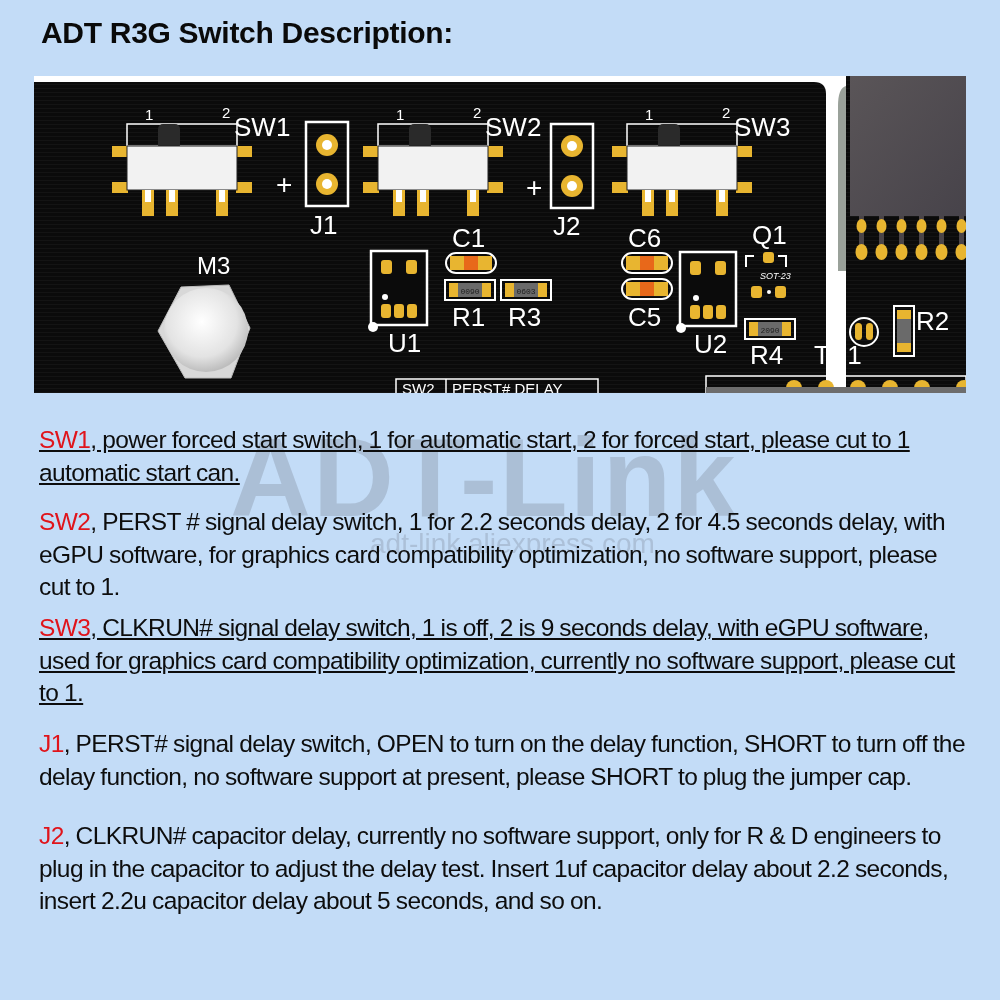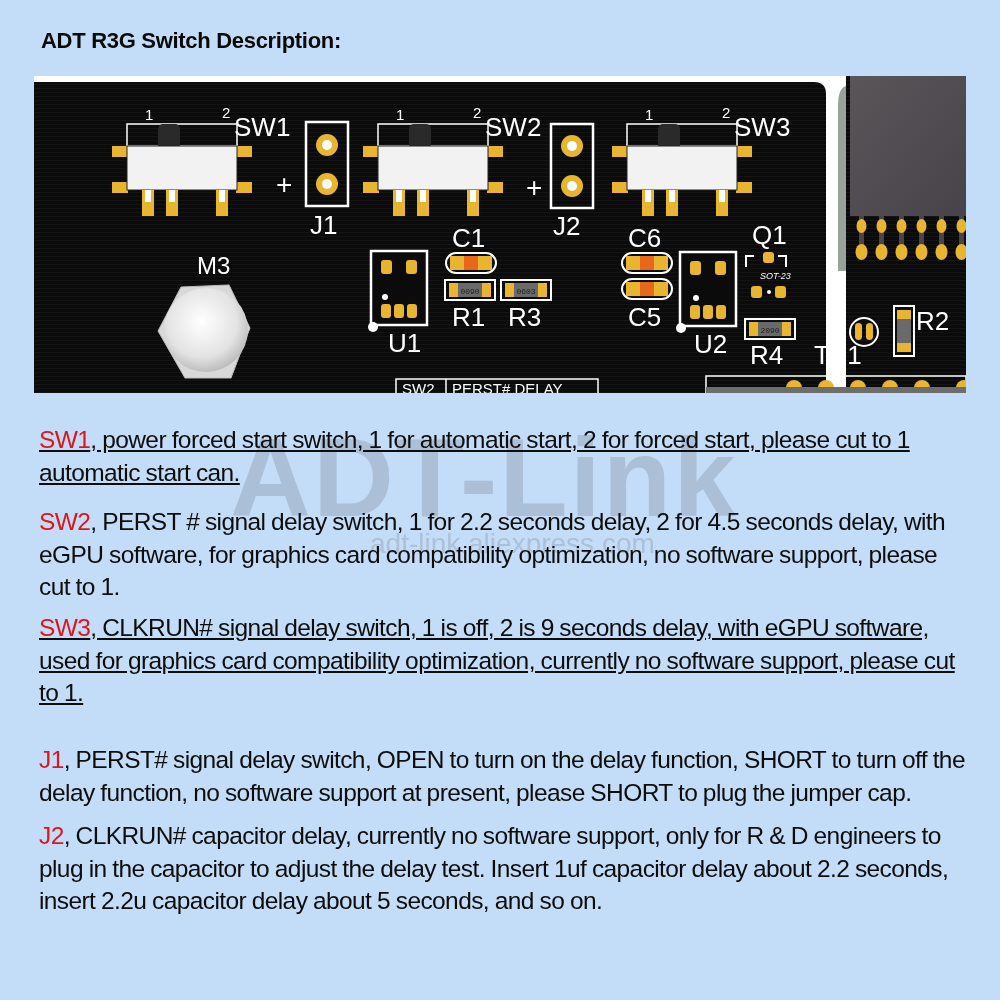--- a/index.html
+++ b/index.html
@@ -1,27 +1,27 @@
 <!DOCTYPE html>
 <html><head>
 <meta charset="utf-8">
 <style>
   html, body { margin:0; padding:0; }
   body { width:1000px; height:1000px; background:#c3dcf7; position:relative; overflow:hidden; font-family:"Liberation Sans", sans-serif; }
-  .title { position:absolute; left:41px; top:28px; font-size:22px; font-weight:bold; color:#0a0a0a; letter-spacing:-0.3px; font-family:"Liberation Sans", sans-serif;text-align:right; }
+  .title { position:absolute; left:41px; top:16px; font-size:30px; font-weight:bold; color:#0a0a0a; letter-spacing:-0.3px; font-family:"Liberation Sans", sans-serif;text-align:right; }
   .pcb-frame { position:absolute; left:34px; top:76px; width:932px; height:317px; background:#ffffff; overflow:hidden; }
   .pcb { position:absolute; left:0; top:0; width:932px; height:317px; }
   .watermark { position:absolute; left:230px; top:408px; font-size:112px; font-weight:bold; color:rgba(120,130,145,0.32); letter-spacing:2px; font-family:"Liberation Sans", sans-serif; pointer-events:none; line-height:1;margin-top:14px; }
   .watermark-sub { position:absolute; left:370px; top:528px; font-size:28px; color:rgba(120,130,145,0.30); font-family:"Liberation Sans", sans-serif; pointer-events:none; }
   .desc { position:absolute; left:39px; width:930px; font-size:24.5px; line-height:32.5px; color:#0d0d0d; font-family:"Liberation Sans", sans-serif; letter-spacing:-0.6px; word-spacing:-0.5px; }
   .desc .key { color:#e0141b; }
   #d1 { top:424px;text-decoration:underline; }
   #d2 { top:506px; }
   #d3 { top:612px;text-decoration:underline; }
-  #d4 { top:728px;margin-top:16px; }
+  #d4 { top:728px; }
   #d5 { top:820px; }
   .silk { fill:#ffffff; font-family:"Liberation Sans", sans-serif; }
 </style>
 </head>
 <body>
 
 <div class="title">ADT R3G Switch Description:</div>
 
 <div class="pcb-frame">
   <svg class="pcb" viewBox="0 0 932 317">

